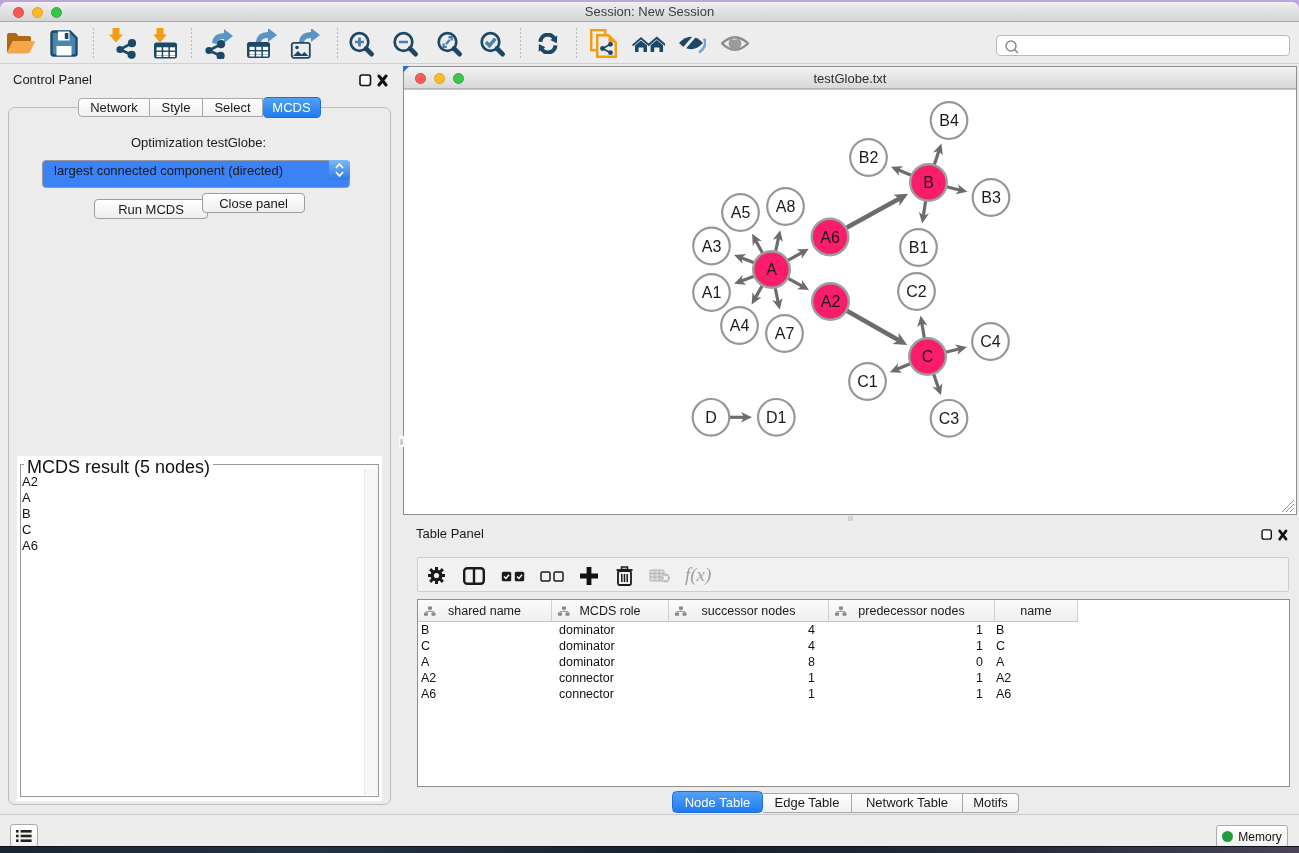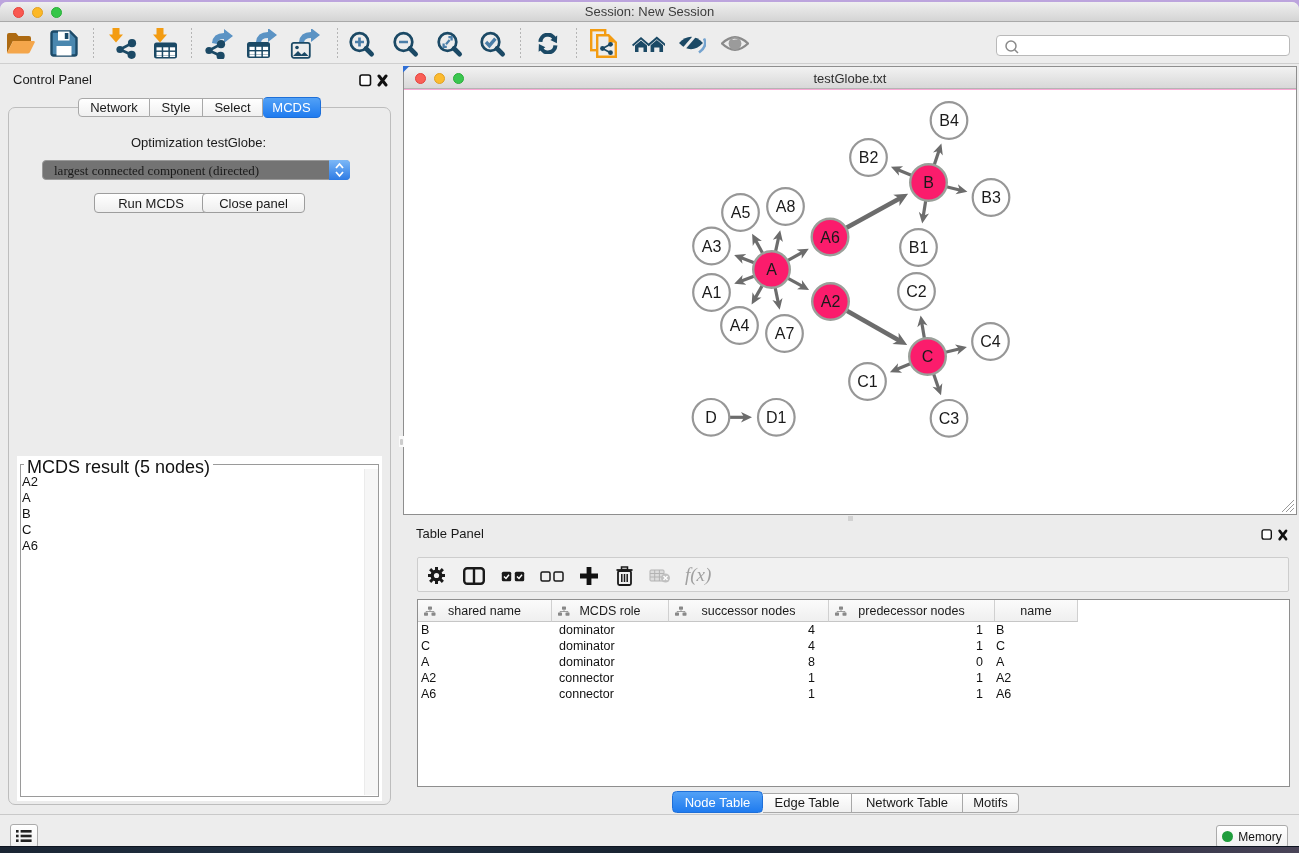--- a/index.html
+++ b/index.html
@@ -15,21 +15,21 @@
 #searchbox { position:absolute; left:996px; top:12px; width:294px; height:21px; background:#fff; border:1px solid #b9b9b9; border-radius:4px; }
 
 #cp-title { position:absolute; left:13px; top:70px; font-size:13px; color:#1a1a1a; }
 #cp-box { position:absolute; left:8px; top:105px; width:383px; height:698px; border:1px solid #bdbdbd; border-radius:7px; background:#ececec; }
 .tabs { position:absolute; display:flex; }
 .tab { height:19px; background:linear-gradient(#ffffff,#f0f0f0); border:1px solid #a8a8a8; border-left:none; font-size:13px; color:#1a1a1a; display:flex; align-items:center; justify-content:center; white-space:nowrap; }
 .tab.first { border-left:1px solid #a8a8a8; border-radius:4px 0 0 4px; }
 .tab.last { border-radius:0 4px 4px 0; }
 .tab.sel { background:linear-gradient(#52a1f6,#1f7bef); color:#fff; border-color:#1e6fd8; border-radius:4.5px; height:21px; margin-top:-1px; }
 .btn { position:absolute; background:linear-gradient(#ffffff,#eeeeee); border:1px solid #9d9d9d; border-radius:4px; font-size:13px; color:#1a1a1a; display:flex; align-items:center; justify-content:center; }
-#dd { position:absolute; left:42px; top:158px; width:308px; height:20px; background:#737373; border:1px solid #999; border-radius:4px; font-size:13px; color:#1a1a1a; line-height:19px; padding-left:11px;font-family:Liberation Serif, serif; }
+#dd { position:absolute; left:42px; top:158px; width:308px; height:28px; background:#3b82f6; border:1px solid #999; border-radius:4px; font-size:13px; color:#1a1a1a; line-height:19px; padding-left:11px; }
 #dd .spin { position:absolute; right:-1px; top:-1px; width:21px; height:20px; border-radius:0 4px 4px 0; background:linear-gradient(#7cb8f7,#2e7be4); }
 #result { position:absolute; left:17px; top:454px; width:365px; height:345px; background:#fff; }
 #fieldset { position:absolute; left:3px; top:8px; right:3px; bottom:4px; border:1px solid #9a9a9a; }
 #legend { position:absolute; left:7px; top:0px; background:#fff; padding:1px 3px; font-size:18px; color:#111; }
 #rlist { position:absolute; left:5px; top:18px; font-size:13px; color:#111; line-height:16px; }
 #rscroll { position:absolute; right:4px; top:13px; width:14px; bottom:6px; background:#f6f6f6; border-left:1px solid #ebebeb;}
 
 #frame { position:absolute; left:403px; top:64px; width:894px; height:449px; background:#f9a8d4; border:1px solid #8e8e8e; }
 #ftitle { position:absolute; left:0; top:0; right:0; height:22px; background:linear-gradient(#f2f2f2,#d8d8d8); border-bottom:1px solid #b4b4b4; }
 #ftitle .t { position:absolute; left:0; right:0; top:4px; text-align:center; font-size:13px; color:#2e2e2e; }
@@ -255,21 +255,21 @@
       <div class="tab first" style="width:72px;">Network</div>
       <div class="tab" style="width:53px;">Style</div>
       <div class="tab" style="width:60px;">Select</div>
       <div class="tab sel last" style="width:58px;">MCDS</div>
     </div>
 <div class="abs" style="left:8px;top:133px;width:375px;font-size:13px;color:#1a1a1a;text-align:center;"><span style="position:relative;left:3px;">Optimization testGlobe:</span></div>
 <div id="dd">largest connected component (directed)<span class="spin"><svg width="21" height="20" viewBox="0 0 21 20">
           <path d="M7 8 l3.5-4 3.5 4" fill="none" stroke="#fff" stroke-width="1.8"></path>
           <path d="M7 12 l3.5 4 3.5-4" fill="none" stroke="#fff" stroke-width="1.8"></path>
         </svg></span></div>
-<div class="btn" style="left:94px;top:191px;width:114px;height:20px;">Run MCDS</div>
+<div class="btn" style="left:94px;top:197px;width:114px;height:20px;">Run MCDS</div>
 <div class="btn" style="left:202px;top:191px;width:103px;height:20px;">Close panel</div>
 <div id="result">
       <div id="fieldset"></div>
       <div id="legend">MCDS result (5 nodes)</div>
       <div id="rlist">A2<br>A<br>B<br>C<br>A6</div>
       <div id="rscroll"></div>
     </div>
 <div id="frame">
 <div id="ftitle">
         <span class="tl" style="left:11px;top:6px;width:11px;height:11px;background:#fa5f57;border:0.5px solid #e4423c;"></span>

